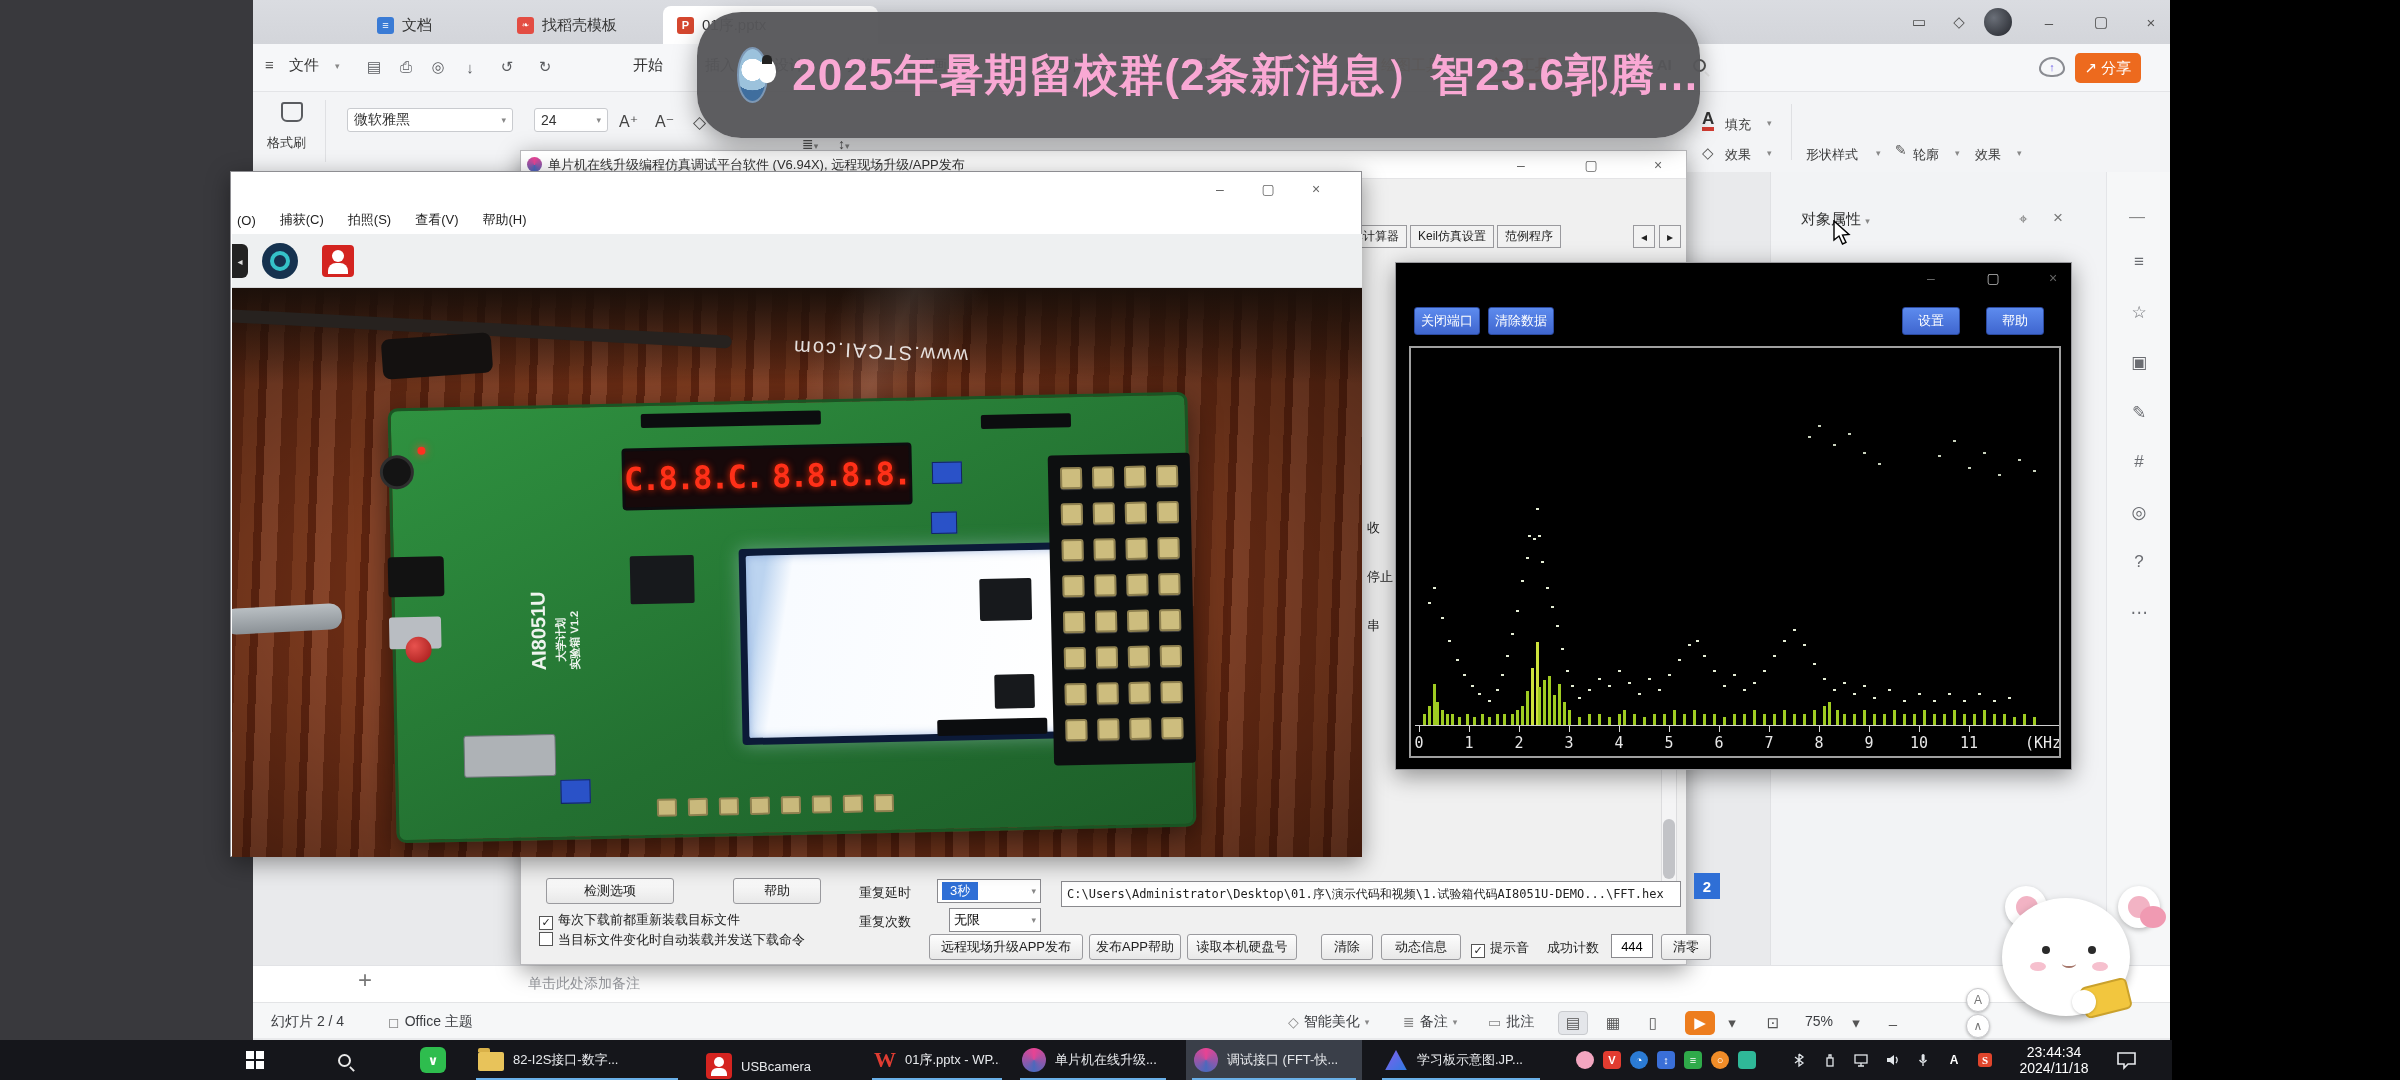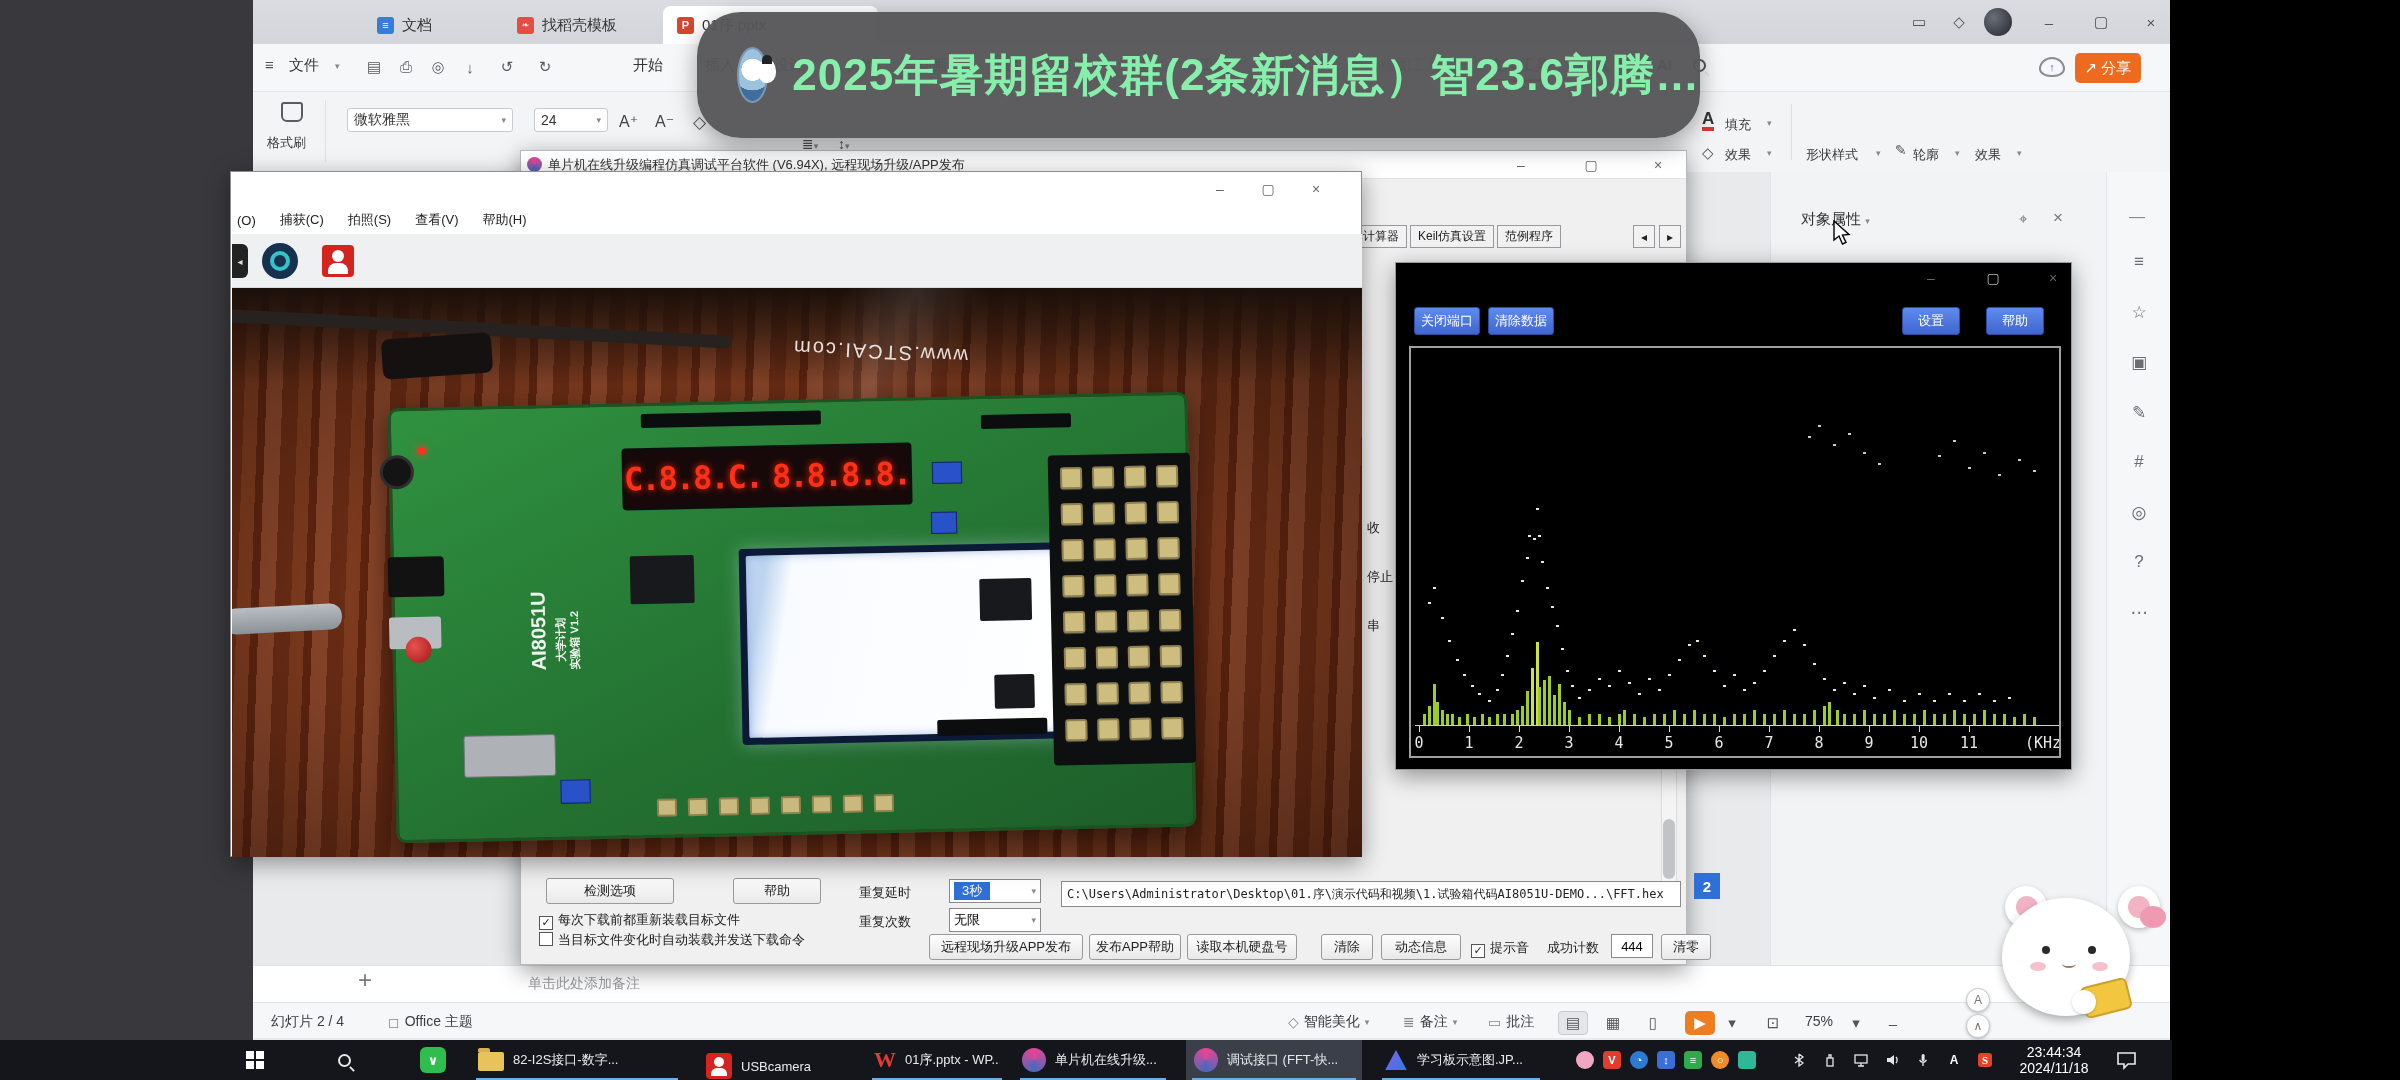--- a/index.html
+++ b/index.html
@@ -63,21 +63,21 @@
 
 .fft{left:1395px;top:262px;width:677px;height:508px;background:#000;border:1px solid #9a9a9e}
 .fft-btn{position:absolute;height:28px;background:linear-gradient(#5d8bee,#3f66cf);border:1px solid #2c4aa0;border-radius:3px;color:#fff;font-size:13px;display:flex;align-items:center;justify-content:center}
 .plot{position:absolute;left:13px;top:83px;width:652px;height:412px;border:2px solid #a0a0a0;background:#000;overflow:hidden}
 .fbar{position:absolute;width:3px}
 .fdot{position:absolute;width:3px;height:2px}
 .ftick{position:absolute;width:1px;height:6px;background:#d8d8d8;top:378px}
 .flab{position:absolute;top:386px;font-size:15px;color:#e8e8e8;transform:translateX(-50%);font-family:"DejaVu Sans Mono","Liberation Mono",monospace}
 
 .banner{position:absolute;left:697px;top:12px;width:1003px;height:126px;background:rgba(86,86,89,.96);border-radius:44px;box-shadow:0 8px 24px rgba(0,0,0,.35);display:flex;align-items:center}
-.banner-text{color:#86efac;font-size:44px;font-weight:bold;letter-spacing:1px;white-space:nowrap}
+.banner-text{color:#f9a8d4;font-size:44px;font-weight:bold;letter-spacing:1px;white-space:nowrap}
 
 .taskbar{position:absolute;left:0;top:1040px;width:2172px;height:40px;background:#15161b;display:block;z-index:40}
 .titem{position:absolute;top:0;height:40px;display:flex;align-items:center;gap:9px;padding:0 8px;color:#e8eaed;font-size:13px}
 .titem.active{background:#3a3f49}
 .openline{position:absolute;bottom:0;left:6px;right:6px;height:2px;background:#6ab0e8}
 .tray-ico{position:absolute;top:11px;width:18px;height:18px;border-radius:4px;display:flex;align-items:center;justify-content:center;color:#fff;font-size:11px;font-weight:bold}
 .clock{position:absolute;top:4px;color:#fff;font-size:14px;text-align:center;line-height:16px}
 
 .cursor{position:absolute;z-index:70}
 .badge2{position:absolute;left:1694px;top:873px;width:26px;height:26px;background:#2f6fd6;color:#fff;font-size:15px;font-weight:bold;display:flex;align-items:center;justify-content:center;z-index:5}
@@ -293,21 +293,21 @@
       </div>
     <div id="slivers"></div>
 
     <div class="abs" style="left:1140px;top:610px;width:16px;height:146px;background:#f4f4f5;border:1px solid #dcdcde">
       <div style="position:absolute;left:1px;top:57px;width:12px;height:60px;background:#c2c3c7;border-radius:6px"></div>
     </div>
 
     <div class="stc-btn" style="left:25px;top:727px;width:128px">检测选项</div>
     <div class="stc-btn" style="left:212px;top:727px;width:88px">帮助</div>
     <div class="stc-lab" style="left:338px;top:733px">重复延时</div>
-    <div class="stc-drop" style="left:428px;top:728px;width:92px">
+    <div class="stc-drop" style="left:416px;top:728px;width:104px">
         <span style="background:#2f6fd6;color:#fff;padding:0 8px">3秒</span>
         <span class="caret">▾</span>
       </div>
     <input class="abs" style="left: 540px; top: 730px; width: 620px; height: 26px; border: 1px solid rgb(138, 138, 142); font-size: 12px; font-family: &quot;DejaVu Sans Mono&quot;, monospace; padding: 0px 5px; color: rgb(34, 34, 34);" value="C:\Users\Administrator\Desktop\01.序\演示代码和视频\1.试验箱代码AI8051U-DEMO...\FFT.hex">
     <div class="stc-lab" style="left:18px;top:760px"><span class="chk">✓</span><span>每次下载前都重新装载目标文件</span></div>
     <div class="stc-lab" style="left:338px;top:762px">重复次数</div>
     <div class="stc-drop" style="left:428px;top:757px;width:92px">
         <span>无限</span>
         <span class="caret">▾</span>
       </div>

